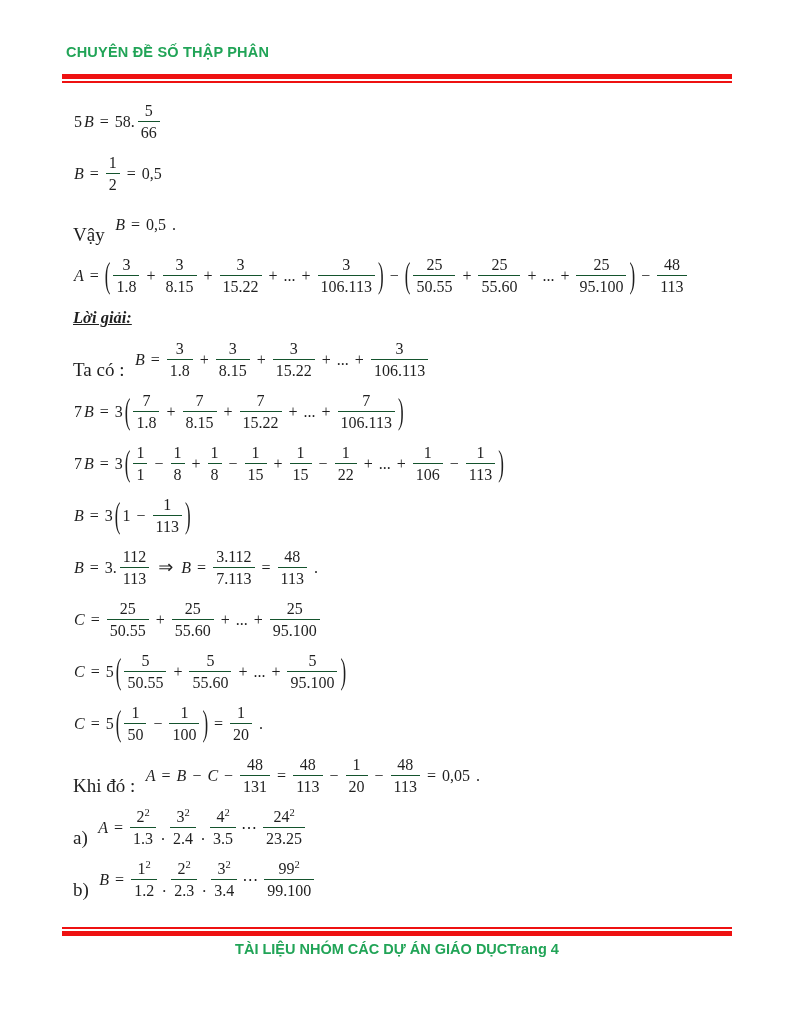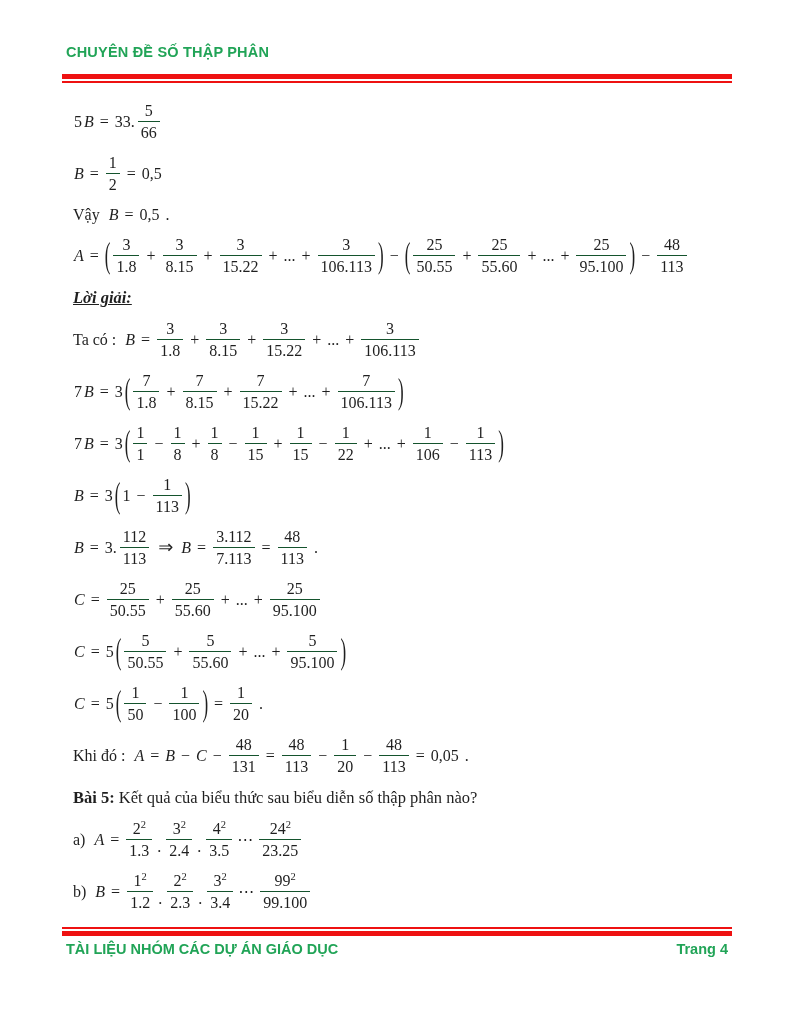--- a/index.html
+++ b/index.html
@@ -26,39 +26,39 @@
   }
   
   .rule-bottom{
     position:absolute;left:62px;right:60px;top:927px;
     height:2px;
     border-top:2px solid var(--red,#EE1111);
     border-bottom:5px solid var(--red,#EE1111);
   }
   .ftr{
     position:absolute;left:66px;right:64px;top:941px;
-    display:flex;justify-content:space-between;align-items:center;
+    display:flex;justify-content:center;align-items:center;
     font-family:"Liberation Sans", sans-serif;
     font-weight:bold;font-size:14.5px;color:var(--green,#21A457);
   }
   
   .content{
     position:absolute;left:73px;top:101px;right:40px;
   }
   .block{margin:0 0 11px 0;}
   .para{font-size:16.5px;line-height:21px;}
   .para .bold{font-weight:bold;}
   .para .ital{font-style:italic;}
   .para .und{text-decoration:underline;font-style:italic;}
   
   .math{
     display:flex;align-items:center;flex-wrap:nowrap;
     font-size:16px;line-height:19px;white-space:pre;
   }
-  .mtxt{font-size:16px;}
+  .mtxt{font-size:19px;margin-top:20px;}
   .mvar{font-style:italic;margin:0 1px;}
   .mrom{margin:0 1px;}
   .mop{margin:0 5px;}
   .frac{
     display:inline-flex;flex-direction:column;align-items:center;
     margin:0 2px;text-align:center;
   }
   .frac .num{padding:0 3px 1px 3px;line-height:19px;}
   .frac .den{border-top:1px solid #14532d;padding:1px 3px 0 3px;line-height:19px;}
   .frac sup{font-size:10.5px;line-height:0;vertical-align:super;}
@@ -74,35 +74,34 @@
   .cdots{margin:0 3px;letter-spacing:1px;}
 </style>
 </head>
 <body>
 
 <div class="page">
   <div class="hdr">CHUYÊN ĐỀ SỐ THẬP PHÂN</div>
   <div class="rule-top"></div>
 
   <div class="content">
-      <div class="block math"><span class="mrom">5</span><span class="mvar">B</span><span class="mop">=</span><span class="mrom">33.</span><span class="frac"><span class="num">5</span><span class="den">66</span></span></div>
+      <div class="block math"><span class="mrom">5</span><span class="mvar">B</span><span class="mop">=</span><span class="mrom">58.</span><span class="frac"><span class="num">5</span><span class="den">66</span></span></div>
       <div class="block math"><span class="mvar">B</span><span class="mop">=</span><span class="frac"><span class="num">1</span><span class="den">2</span></span><span class="mop">=</span><span class="mrom">0,5</span></div>
       <div class="block math"><span class="mtxt">Vậy  </span><span class="mvar">B</span><span class="mop">=</span><span class="mrom">0,5</span><span class="mrom"> .</span></div>
       <div class="block math"><span class="mvar">A</span><span class="mop">=</span><span class="paren">(</span><span class="frac"><span class="num">3</span><span class="den">1.8</span></span><span class="mop">+</span><span class="frac"><span class="num">3</span><span class="den">8.15</span></span><span class="mop">+</span><span class="frac"><span class="num">3</span><span class="den">15.22</span></span><span class="mop">+</span><span class="mrom">...</span><span class="mop">+</span><span class="frac"><span class="num">3</span><span class="den">106.113</span></span><span class="paren">)</span><span class="mop">−</span><span class="paren">(</span><span class="frac"><span class="num">25</span><span class="den">50.55</span></span><span class="mop">+</span><span class="frac"><span class="num">25</span><span class="den">55.60</span></span><span class="mop">+</span><span class="mrom">...</span><span class="mop">+</span><span class="frac"><span class="num">25</span><span class="den">95.100</span></span><span class="paren">)</span><span class="mop">−</span><span class="frac"><span class="num">48</span><span class="den">113</span></span></div>
       <div class="block para"><span class="bold ital und">Lời giải:</span></div>
       <div class="block math"><span class="mtxt">Ta có :  </span><span class="mvar">B</span><span class="mop">=</span><span class="frac"><span class="num">3</span><span class="den">1.8</span></span><span class="mop">+</span><span class="frac"><span class="num">3</span><span class="den">8.15</span></span><span class="mop">+</span><span class="frac"><span class="num">3</span><span class="den">15.22</span></span><span class="mop">+</span><span class="mrom">...</span><span class="mop">+</span><span class="frac"><span class="num">3</span><span class="den">106.113</span></span></div>
       <div class="block math"><span class="mrom">7</span><span class="mvar">B</span><span class="mop">=</span><span class="mrom">3</span><span class="paren">(</span><span class="frac"><span class="num">7</span><span class="den">1.8</span></span><span class="mop">+</span><span class="frac"><span class="num">7</span><span class="den">8.15</span></span><span class="mop">+</span><span class="frac"><span class="num">7</span><span class="den">15.22</span></span><span class="mop">+</span><span class="mrom">...</span><span class="mop">+</span><span class="frac"><span class="num">7</span><span class="den">106.113</span></span><span class="paren">)</span></div>
       <div class="block math"><span class="mrom">7</span><span class="mvar">B</span><span class="mop">=</span><span class="mrom">3</span><span class="paren">(</span><span class="frac"><span class="num">1</span><span class="den">1</span></span><span class="mop">−</span><span class="frac"><span class="num">1</span><span class="den">8</span></span><span class="mop">+</span><span class="frac"><span class="num">1</span><span class="den">8</span></span><span class="mop">−</span><span class="frac"><span class="num">1</span><span class="den">15</span></span><span class="mop">+</span><span class="frac"><span class="num">1</span><span class="den">15</span></span><span class="mop">−</span><span class="frac"><span class="num">1</span><span class="den">22</span></span><span class="mop">+</span><span class="mrom">...</span><span class="mop">+</span><span class="frac"><span class="num">1</span><span class="den">106</span></span><span class="mop">−</span><span class="frac"><span class="num">1</span><span class="den">113</span></span><span class="paren">)</span></div>
       <div class="block math"><span class="mvar">B</span><span class="mop">=</span><span class="mrom">3</span><span class="paren">(</span><span class="mrom">1</span><span class="mop">−</span><span class="frac"><span class="num">1</span><span class="den">113</span></span><span class="paren">)</span></div>
       <div class="block math"><span class="mvar">B</span><span class="mop">=</span><span class="mrom">3.</span><span class="frac"><span class="num">112</span><span class="den">113</span></span><span class="mop arr">⇒</span><span class="mvar">B</span><span class="mop">=</span><span class="frac"><span class="num">3.112</span><span class="den">7.113</span></span><span class="mop">=</span><span class="frac"><span class="num">48</span><span class="den">113</span></span><span class="mrom"> .</span></div>
       <div class="block math"><span class="mvar">C</span><span class="mop">=</span><span class="frac"><span class="num">25</span><span class="den">50.55</span></span><span class="mop">+</span><span class="frac"><span class="num">25</span><span class="den">55.60</span></span><span class="mop">+</span><span class="mrom">...</span><span class="mop">+</span><span class="frac"><span class="num">25</span><span class="den">95.100</span></span></div>
       <div class="block math"><span class="mvar">C</span><span class="mop">=</span><span class="mrom">5</span><span class="paren">(</span><span class="frac"><span class="num">5</span><span class="den">50.55</span></span><span class="mop">+</span><span class="frac"><span class="num">5</span><span class="den">55.60</span></span><span class="mop">+</span><span class="mrom">...</span><span class="mop">+</span><span class="frac"><span class="num">5</span><span class="den">95.100</span></span><span class="paren">)</span></div>
       <div class="block math"><span class="mvar">C</span><span class="mop">=</span><span class="mrom">5</span><span class="paren">(</span><span class="frac"><span class="num">1</span><span class="den">50</span></span><span class="mop">−</span><span class="frac"><span class="num">1</span><span class="den">100</span></span><span class="paren">)</span><span class="mop">=</span><span class="frac"><span class="num">1</span><span class="den">20</span></span><span class="mrom"> .</span></div>
       <div class="block math"><span class="mtxt">Khi đó :  </span><span class="mvar">A</span><span class="mop">=</span><span class="mvar">B</span><span class="mop">−</span><span class="mvar">C</span><span class="mop">−</span><span class="frac"><span class="num">48</span><span class="den">131</span></span><span class="mop">=</span><span class="frac"><span class="num">48</span><span class="den">113</span></span><span class="mop">−</span><span class="frac"><span class="num">1</span><span class="den">20</span></span><span class="mop">−</span><span class="frac"><span class="num">48</span><span class="den">113</span></span><span class="mop">=</span><span class="mrom">0,05</span><span class="mrom"> .</span></div>
-      <div class="block para"><span class="bold">Bài 5:</span><span> Kết quả của biểu thức sau biểu diễn số thập phân nào?</span></div>
       <div class="block math"><span class="mtxt">a)  </span><span class="mvar">A</span><span class="mop">=</span><span class="frac"><span class="num">2<sup>2</sup></span><span class="den">1.3</span></span><span class="mop mdot">.</span><span class="frac"><span class="num">3<sup>2</sup></span><span class="den">2.4</span></span><span class="mop mdot">.</span><span class="frac"><span class="num">4<sup>2</sup></span><span class="den">3.5</span></span><span class="mrom cdots">⋯</span><span class="frac"><span class="num">24<sup>2</sup></span><span class="den">23.25</span></span></div>
       <div class="block math"><span class="mtxt">b)  </span><span class="mvar">B</span><span class="mop">=</span><span class="frac"><span class="num">1<sup>2</sup></span><span class="den">1.2</span></span><span class="mop mdot">.</span><span class="frac"><span class="num">2<sup>2</sup></span><span class="den">2.3</span></span><span class="mop mdot">.</span><span class="frac"><span class="num">3<sup>2</sup></span><span class="den">3.4</span></span><span class="mrom cdots">⋯</span><span class="frac"><span class="num">99<sup>2</sup></span><span class="den">99.100</span></span></div>
     </div>
 
   <div class="rule-bottom"></div>
   <div class="ftr">
     <span>TÀI LIỆU NHÓM CÁC DỰ ÁN GIÁO DỤC</span>
     <span>Trang 4</span>
   </div>
 </div>

